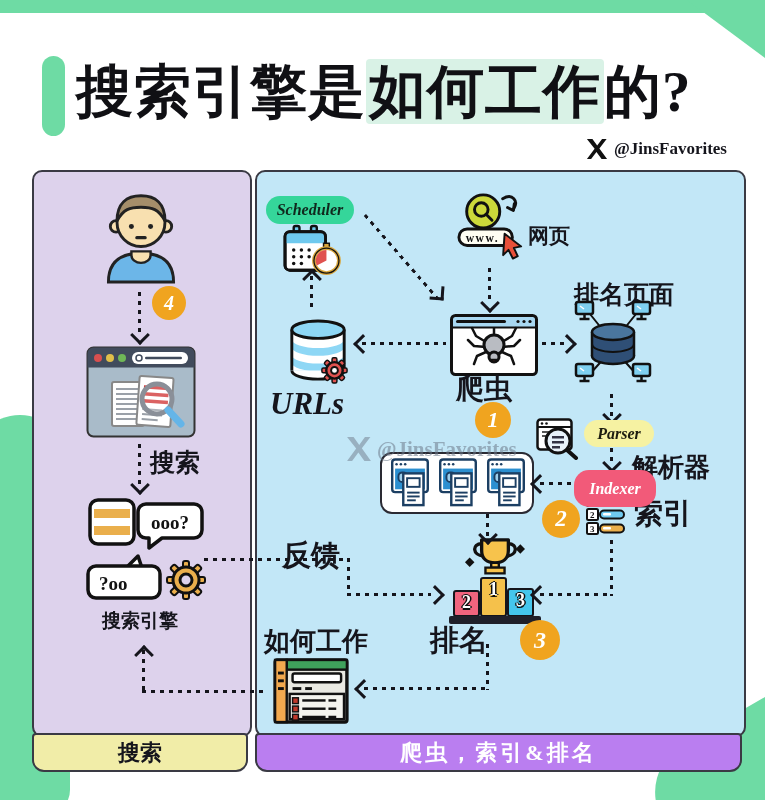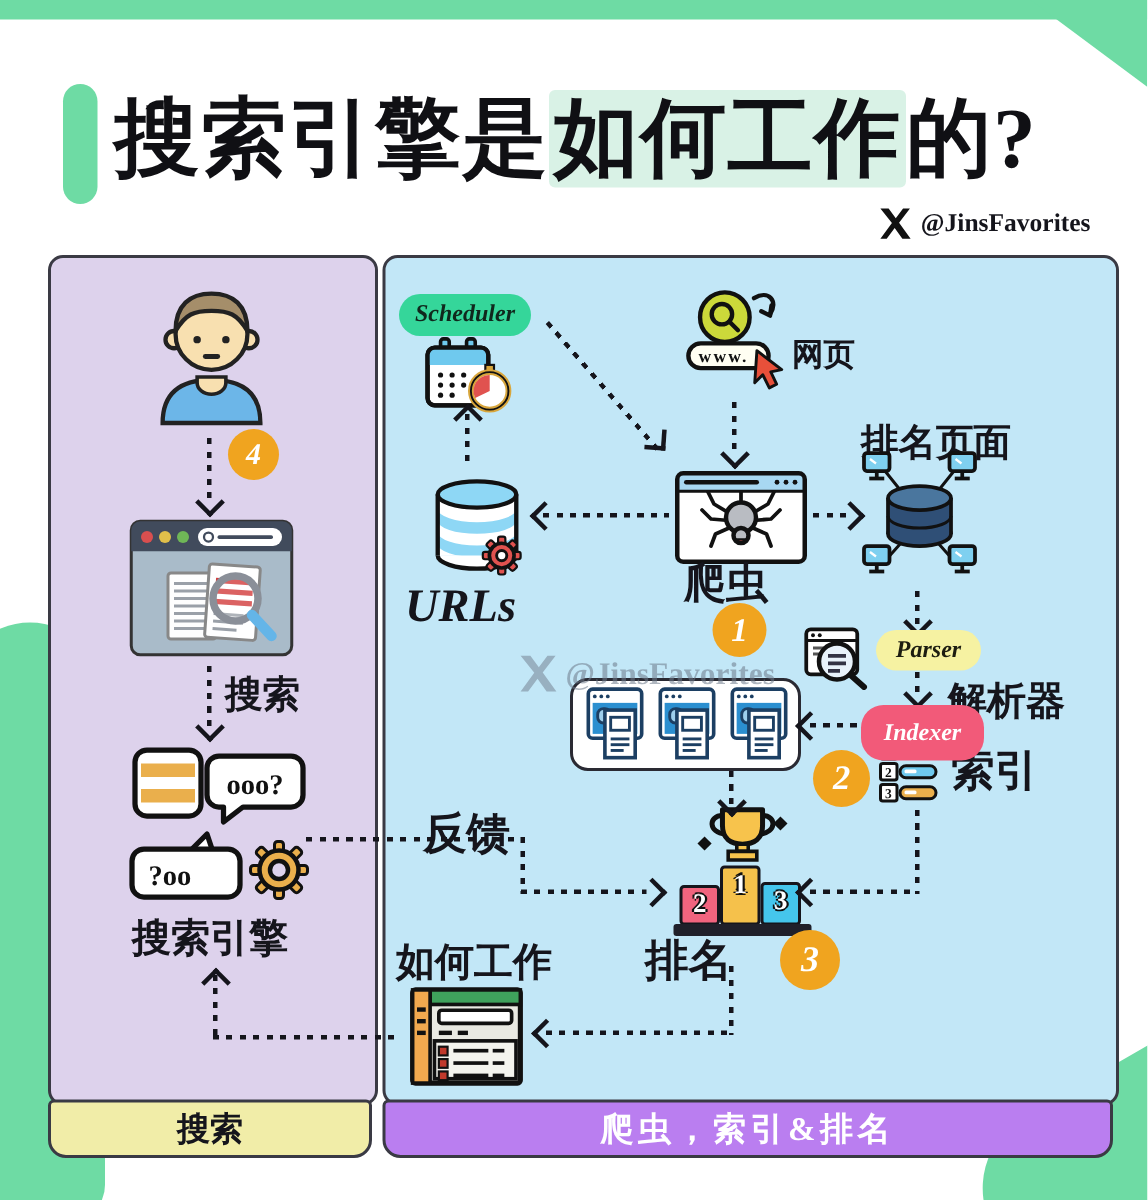--- a/index.html
+++ b/index.html
@@ -160,21 +160,21 @@
           <rect x="86" y="13" width="6" height="8" rx="2" transform="rotate(-45 89 17)"></rect>
             <rect x="108" y="13" width="6" height="8" rx="2" transform="rotate(45 111 17)"></rect>
           <rect x="86" y="35" width="6" height="8" rx="2" transform="rotate(-135 89 39)"></rect>
             <rect x="108" y="35" width="6" height="8" rx="2" transform="rotate(135 111 39)"></rect>
         </g>
         <circle cx="100" cy="28" r="13" fill="#eaaf4c" stroke="#111" stroke-width="3"></circle>
         <circle cx="100" cy="28" r="6" fill="#ddd2ec" stroke="#111" stroke-width="3"></circle>
       </g>
     </svg>
   </div>
-  <div class="abs lbl" style="left:32px;top:608px;width:216px;text-align:center;font-size:26px;">搜索引擎</div>
+  <div class="abs lbl" style="left:32px;top:608px;width:216px;text-align:center;font-size:19px;">搜索引擎</div>
 
   <div class="abs panel right-panel"></div>
 
   <div class="abs pill scheduler" style="left:266px;top:196px;width:88px;height:28px;">Scheduler</div>
   <div class="abs" style="left:282px;top:224px;z-index:2;">
     <svg width="60" height="52" viewBox="0 0 62 54">
       <rect x="12" y="2" width="6" height="9" rx="2" fill="#6fc9ee" stroke="#111" stroke-width="2.5"></rect>
       <rect x="30" y="2" width="6" height="9" rx="2" fill="#6fc9ee" stroke="#111" stroke-width="2.5"></rect>
       <rect x="3" y="8" width="42" height="40" rx="5" fill="#fff" stroke="#111" stroke-width="3"></rect>
       <path d="M3 13 a5 5 0 0 1 5-5 h32 a5 5 0 0 1 5 5 v7 H3 z" fill="#6fc9ee"></path>

